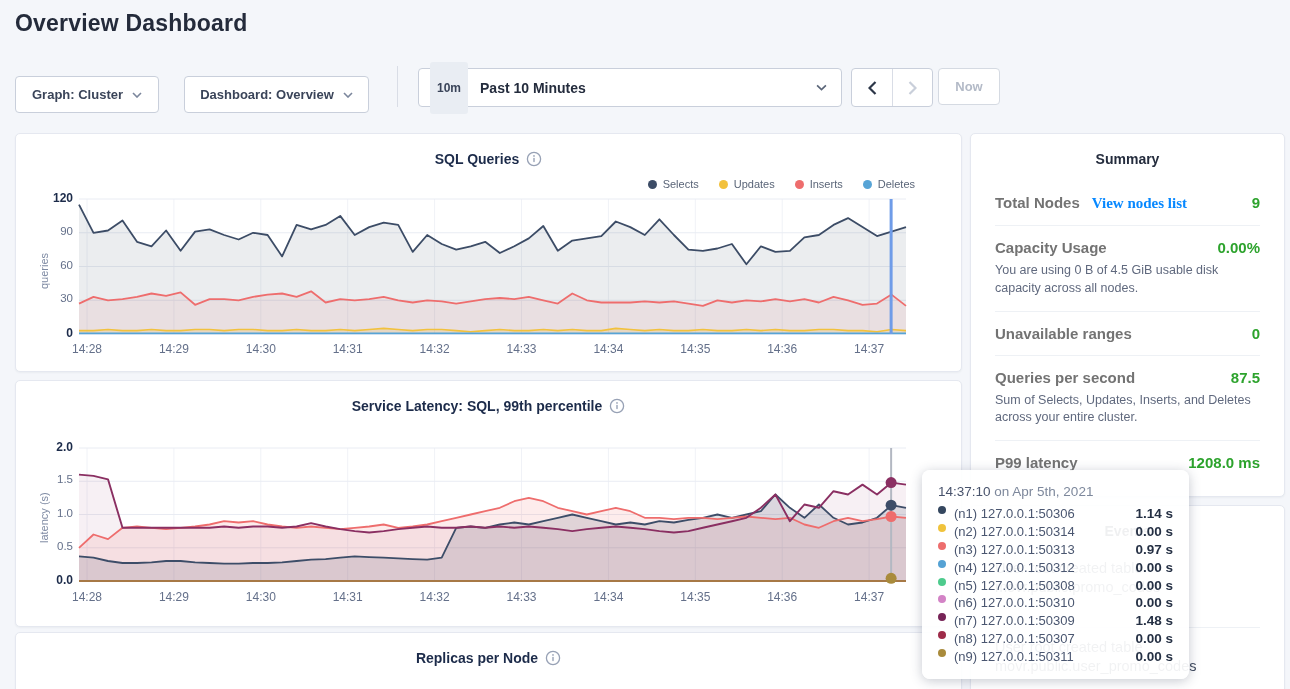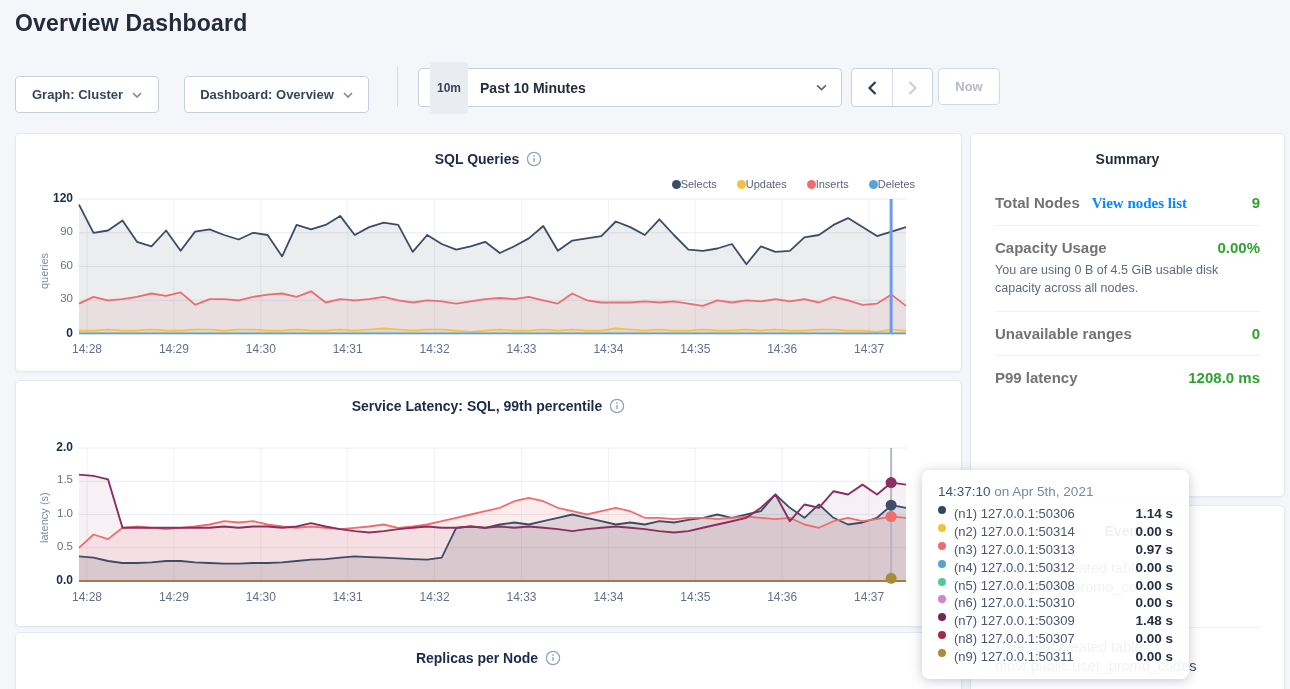--- a/index.html
+++ b/index.html
@@ -40,21 +40,21 @@
   #ylab-sql{top:65px;height:135px;} #ylab-lat{top:67px;height:133px;}
   .ytick{position:absolute;right:0;width:57px;text-align:right;font-size:11.5px;color:#64708a;}
   .yt-bold{font-weight:bold;color:#1c2b4a;font-size:12px;}
   .xlabels{position:absolute;left:63px;width:827px;height:16px;}
   #xlab-sql{top:208px;} #xlab-lat{top:209px;}
   .xtick{position:absolute;width:60px;text-align:center;font-size:12px;color:#64708a;}
   .axis-title{position:absolute;white-space:nowrap;transform:rotate(-90deg);transform-origin:left top;
       font-size:11px;color:#7e8aa3;}
   #yt-sql{left:22px;top:155px;} #yt-lat{left:22px;top:162px;}
   .legend{position:absolute;top:44px;right:46px;display:flex;gap:20px;align-items:center;}
-  .leg{display:flex;align-items:center;font-size:11px;color:#5a6578;}
+  .leg{display:flex;align-items:center;gap:6px;font-size:11px;color:#5a6578;}
   .dot{width:9px;height:9px;border-radius:50%;display:inline-block;flex:none;}
   
   .panel-title{text-align:center;padding-top:17px;font-size:14px;font-weight:bold;color:#242c3d;}
   .sum-items{padding:6px 24px 0 24px;margin-top:8px;}
   .sum-item{padding:13px 0;border-top:1px solid #eef1f5;}
   .sum-item:first-child{border-top:none;}
   .sum-row{display:flex;align-items:baseline;}
   .sum-label{font-size:15px;font-weight:bold;color:#737373;}
   .sum-link{font-size:15px;font-weight:bold;color:#0788ff;margin-left:12px;text-decoration:none;cursor:pointer;font-family:Liberation Serif, serif;}
   .sum-value{margin-left:auto;font-size:15px;font-weight:bold;}
@@ -283,20 +283,27 @@
       <div class="sum-desc">You are using 0 B of 4.5 GiB usable disk capacity across all nodes.</div>
     </div>
     <div class="sum-item">
       <div class="sum-row">
         <span class="sum-label">Unavailable ranges</span>
         <span class="sum-value" style="color: rgb(45, 163, 45);">0</span>
       </div>
     </div>
     <div class="sum-item">
       <div class="sum-row">
+        <span class="sum-label">Queries per second</span>
+        <span class="sum-value" style="color: rgb(45, 163, 45);">87.5</span>
+      </div>
+      <div class="sum-desc">Sum of Selects, Updates, Inserts, and Deletes across your entire cluster.</div>
+    </div>
+    <div class="sum-item">
+      <div class="sum-row">
         <span class="sum-label">P99 latency</span>
         <span class="sum-value" style="color: rgb(45, 163, 45);">1208.0 ms</span>
       </div>
     </div>
   </div>
 </div>
 
 <div class="card" id="card-events">
   <div class="panel-title">Events</div>
   <div class="ev-items">

